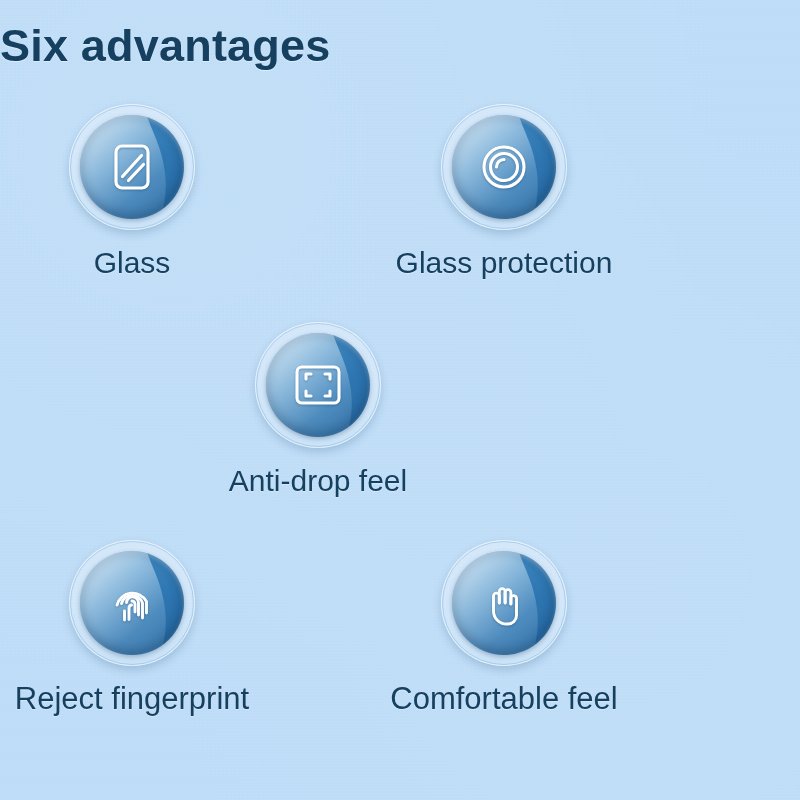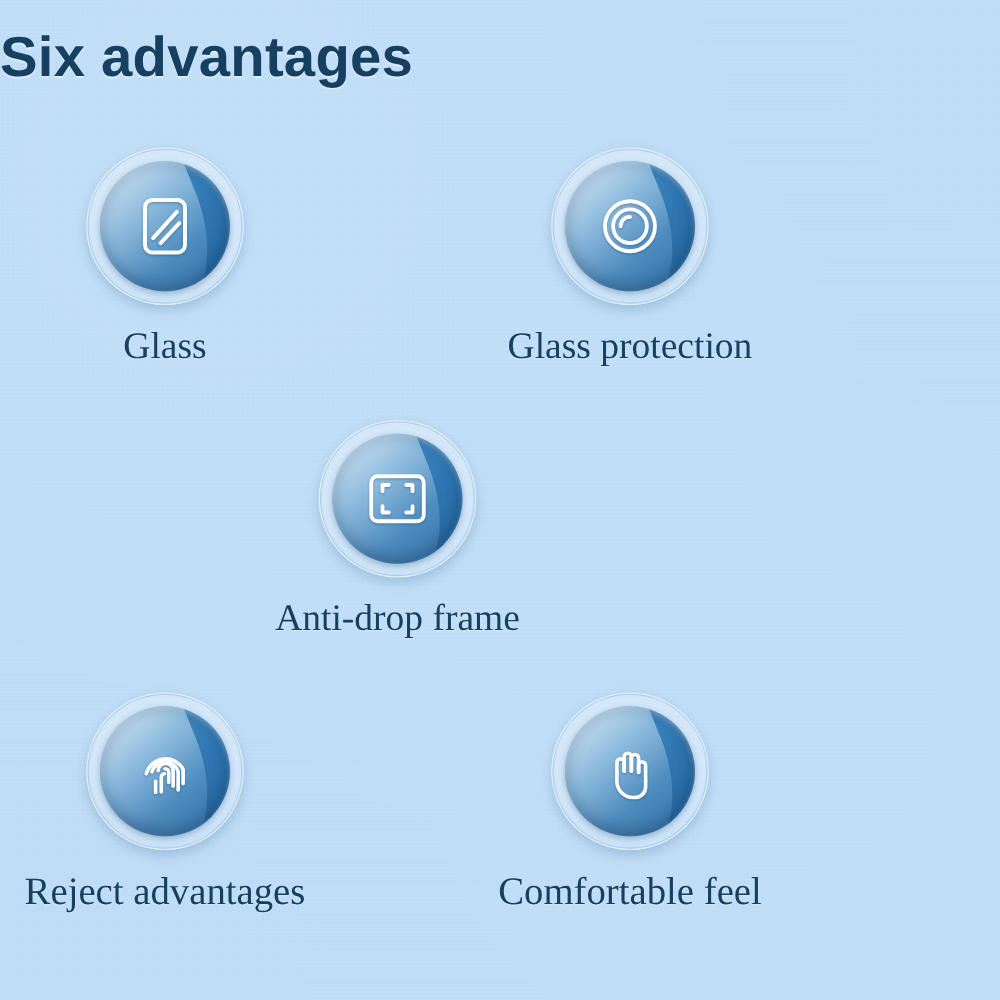--- a/index.html
+++ b/index.html
@@ -44,24 +44,23 @@
     font-size: 45px;
     line-height: 60px;
     letter-spacing: .2px;
     font-weight: 600;
     color: #16405f;
     text-shadow: 0 1px 1px rgba(255,255,255,.45);
   }
 
   .grid {
     position: absolute;
-    top: 118px;
+    top: 104px;
     left: 0;
     width: 636px;
-    font-family: Liberation Serif, serif;
   }
   .row {
     display: flex;
     justify-content: center;
     gap: 108px;
     height: 218px;
   }
   .cell {
     width: 270px;
     display: flex;
@@ -217,21 +216,21 @@
               <svg width="58" height="58" viewBox="0 0 58 58" fill="none" stroke="#ffffff" stroke-width="3.1" stroke-linecap="round" stroke-linejoin="round">
                 <rect x="8" y="11" width="42" height="36" rx="5" ry="5"></rect>
                 <path d="M17 23 L17 18 L22 18"></path>
                 <path d="M41 18 L36 18 M41 18 L41 23"></path>
                 <path d="M17 35 L17 40 L22 40"></path>
                 <path d="M41 40 L36 40 M41 40 L41 35"></path>
               </svg>
             </div>
           </div>
         </div>
-        <div class="caption">Anti-drop frame</div>
+        <div class="caption">Anti-drop feel</div>
       </div>
 
     </div>
 
     <div class="row row-3">
 
       <div class="cell">
         <div class="badge">
           <div class="disc">
             <div class="glyph">
@@ -239,21 +238,21 @@
                 <path d="M29 27 A3 3 0 0 1 32 30 L32 38"></path>
                 <path d="M23.5 28.5 A6 6 0 0 1 35.5 29 L35.5 41"></path>
                 <path d="M18.5 29.5 A11 11 0 0 1 39.5 29 L39.5 44 "></path>
                 <path d="M14 31 A16 16 0 0 1 43.5 27.5 L43.5 39"></path>
                 <path d="M26 45.5 L26 34 A3.2 3.2 0 0 1 28.5 31"></path>
                 <path d="M21.5 46 L21.5 37"></path>
               </svg>
             </div>
           </div>
         </div>
-        <div class="caption">Reject advantages</div>
+        <div class="caption">Reject fingerprint</div>
       </div>
 
       <div class="cell">
         <div class="badge">
           <div class="disc">
             <div class="glyph">
               <svg width="58" height="58" viewBox="0 0 58 58" fill="none" stroke="#ffffff" stroke-width="2.9" stroke-linecap="round" stroke-linejoin="round">
                 <path d="M18.5 31 L18.5 22 A2.9 2.9 0 0 1 24.3 22 L24.3 29"></path>
                 <path d="M24.3 29 L24.3 17.5 A2.9 2.9 0 0 1 30.1 17.5 L30.1 29"></path>
                 <path d="M30.1 29 L30.1 18.5 A2.9 2.9 0 0 1 35.9 18.5 L35.9 30"></path>

